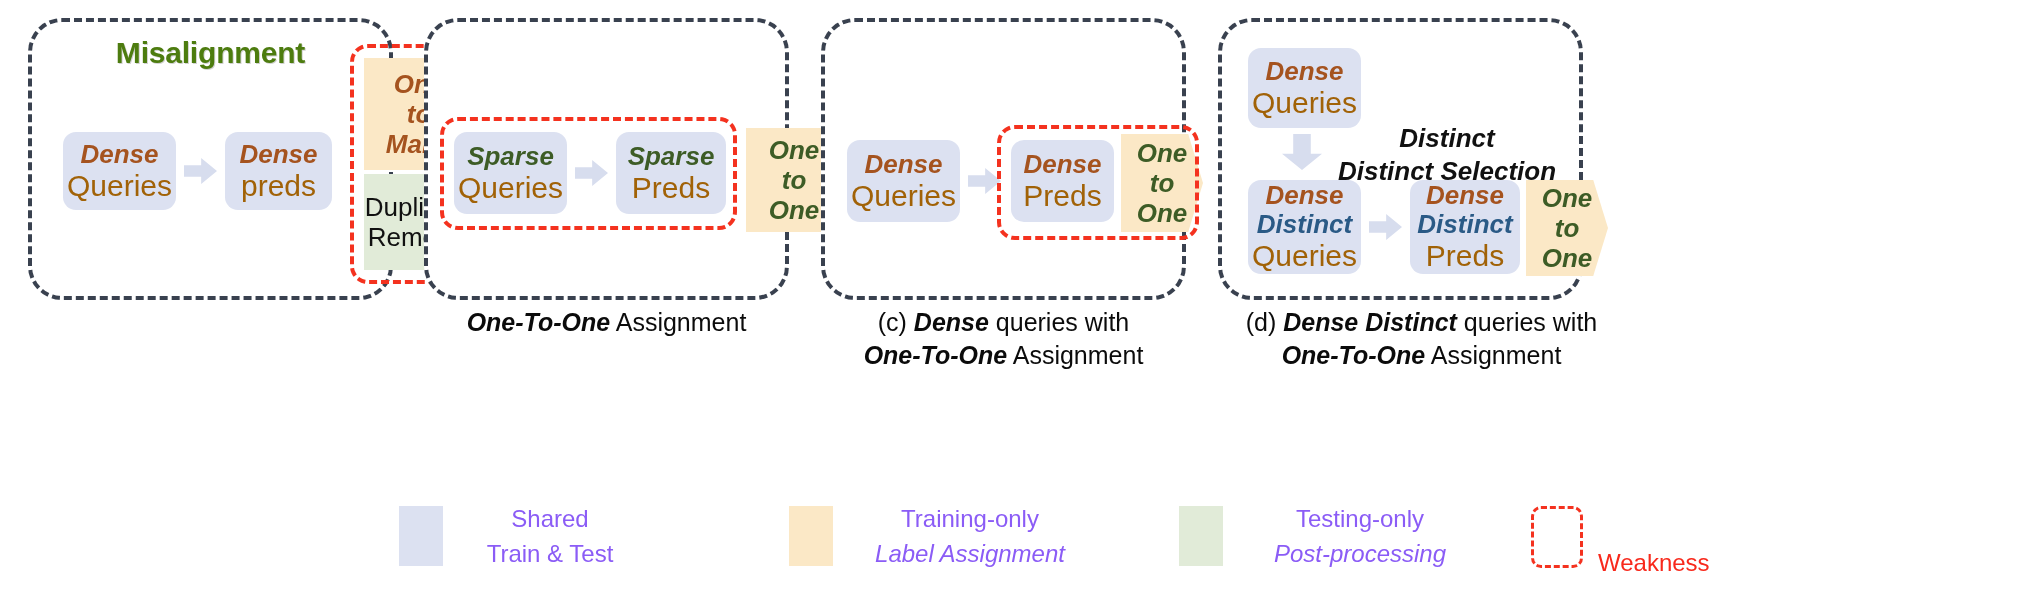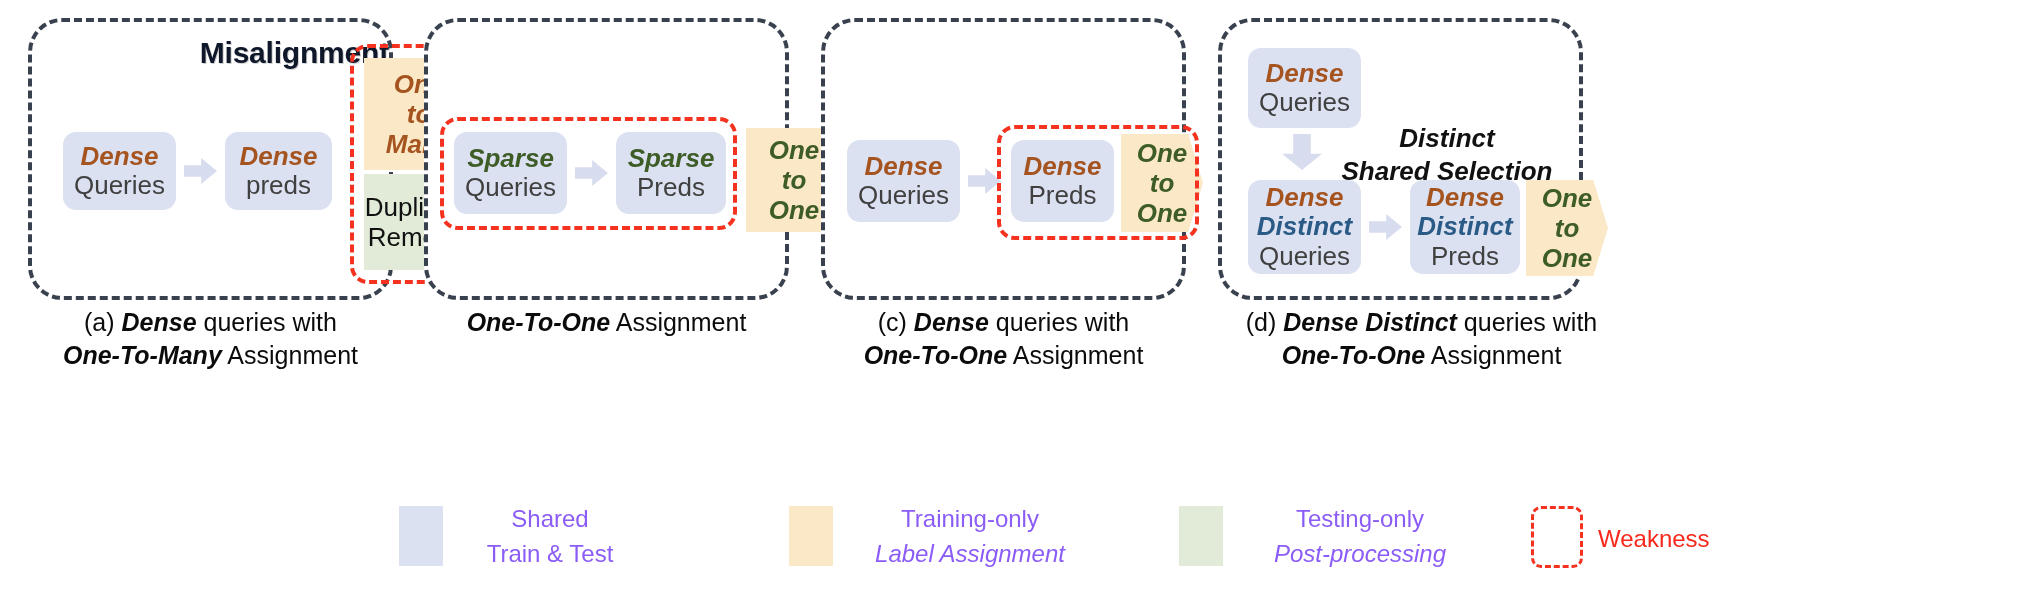--- a/index.html
+++ b/index.html
@@ -10,41 +10,41 @@
   }
   .stage{position:absolute;left:0;top:0;width:2038px;height:605px;}
 
   
   .panel{
     position:absolute;top:18px;height:282px;
     border:4px dashed #39414f;border-radius:34px;
     box-sizing:border-box;background:#fff;
   }
   .ptitle{
-    position:absolute;left:0;right:0;top:14px;text-align:right;
-    color:#0f172a;font-weight:bold;font-size:30px;letter-spacing:-.2px;
+    position:absolute;left:0;right:0;top:14px;text-align:center;
+    color:#4d7c0f;font-weight:bold;font-size:30px;letter-spacing:-.2px;
     white-space:nowrap;
   }
   .ptitle.sh{ text-shadow:1px 1px 0 rgba(0,0,0,.18); }
 
   
   .cap{
     position:absolute;text-align:center;font-size:25px;color:#0b0b0b;
     line-height:1.30;font-weight:500;
   }
   .cap b{font-weight:bold;font-style:italic;}
 
   
   .box{
     position:absolute;background:#dce1f1;border-radius:13px;
     display:flex;flex-direction:column;align-items:center;justify-content:center;
     box-sizing:border-box;text-align:center;line-height:1.12;
   }
   .w1{font-style:italic;font-weight:bold;font-size:26px;}
-  .w2{font-size:26px;color:#404040;}
+  .w2{font-size:30px;color:#a16207;}
   .brown{color:#a5531f;}
   .green{color:#3d5c26;}
   .blue{color:#2a5a86;}
 
   
   .chev{
     position:absolute;
     display:flex;flex-direction:column;align-items:center;justify-content:center;
     text-align:center;box-sizing:border-box;line-height:1.16;
     -webkit-clip-path:polygon(0 0, 82% 0, 100% 50%, 82% 100%, 0 100%);
@@ -82,21 +82,21 @@
 
   
   .legend{position:absolute;left:0;top:488px;width:2038px;height:110px;}
   .lg-sw{position:absolute;width:44px;height:60px;}
   .lg-sw.blue{background:#dce1f1;}
   .lg-sw.yellow{background:#fbe8c6;}
   .lg-sw.green{background:#e1ebd8;}
   .lg-sw.dash{background:#fff;border:3px dashed #f4321f;border-radius:10px;box-sizing:border-box;}
   .lg-tx{position:absolute;font-size:24px;color:#8b5cf6;line-height:1.45;text-align:center;white-space:nowrap;}
   .lg-tx i{font-style:italic;}
-  .lg-tx.red{color:#f8291c;font-style:normal;}
+  .lg-tx.red{color:#f8291c;font-style:normal;margin-top:24px;}
 </style>
 </head>
 <body>
 
 <div class="stage">
 
   <div class="panel" style="left:28px;width:365px;">
     <div class="ptitle sh">Misalignment</div>
 
     <div class="box" style="left:31px;top:110px;width:113px;height:78px;">
@@ -118,24 +118,20 @@
     </div>
 
     <div class="chev greenbg" style="left:332px;top:152px;width:110px;height:96px;">
       <span class="w2">Duplicate</span>
       <span class="w2">Removal</span>
     </div>
 
     <div class="weak" style="left:318px;top:22px;width:140px;height:240px;"></div>
   </div>
 
-  <div class="cap" style="left:28px;top:306px;width:365px;">
-    <div><span>(a) </span><b>Dense</b><span> queries with</span></div>
-    <div><b>One-To-Many</b><span> Assignment</span></div>
-  </div>
 
   <div class="panel" style="left:424px;width:365px;">
 
     <div class="box" style="left:26px;top:110px;width:113px;height:82px;">
       <span class="w1 green">Sparse</span>
       <span class="w2">Queries</span>
     </div>
 
     <div class="arr" style="left:147px;top:138px;width:33px;height:26px;"></div>
 
@@ -189,21 +185,21 @@
 
     <div class="box" style="left:26px;top:26px;width:113px;height:80px;">
       <span class="w1 brown">Dense</span>
       <span class="w2">Queries</span>
     </div>
 
     <div class="arrd" style="left:60px;top:112px;width:40px;height:36px;"></div>
 
     <div class="dlabel" style="left:100px;top:100px;width:250px;">
       <div>Distinct</div>
-      <div>Shared Selection</div>
+      <div>Distinct Selection</div>
     </div>
 
     <div class="box" style="left:26px;top:158px;width:113px;height:94px;">
       <span class="w1 brown">Dense</span>
       <span class="w1 blue">Distinct</span>
       <span class="w2">Queries</span>
     </div>
 
     <div class="arr" style="left:147px;top:192px;width:33px;height:26px;"></div>
 

